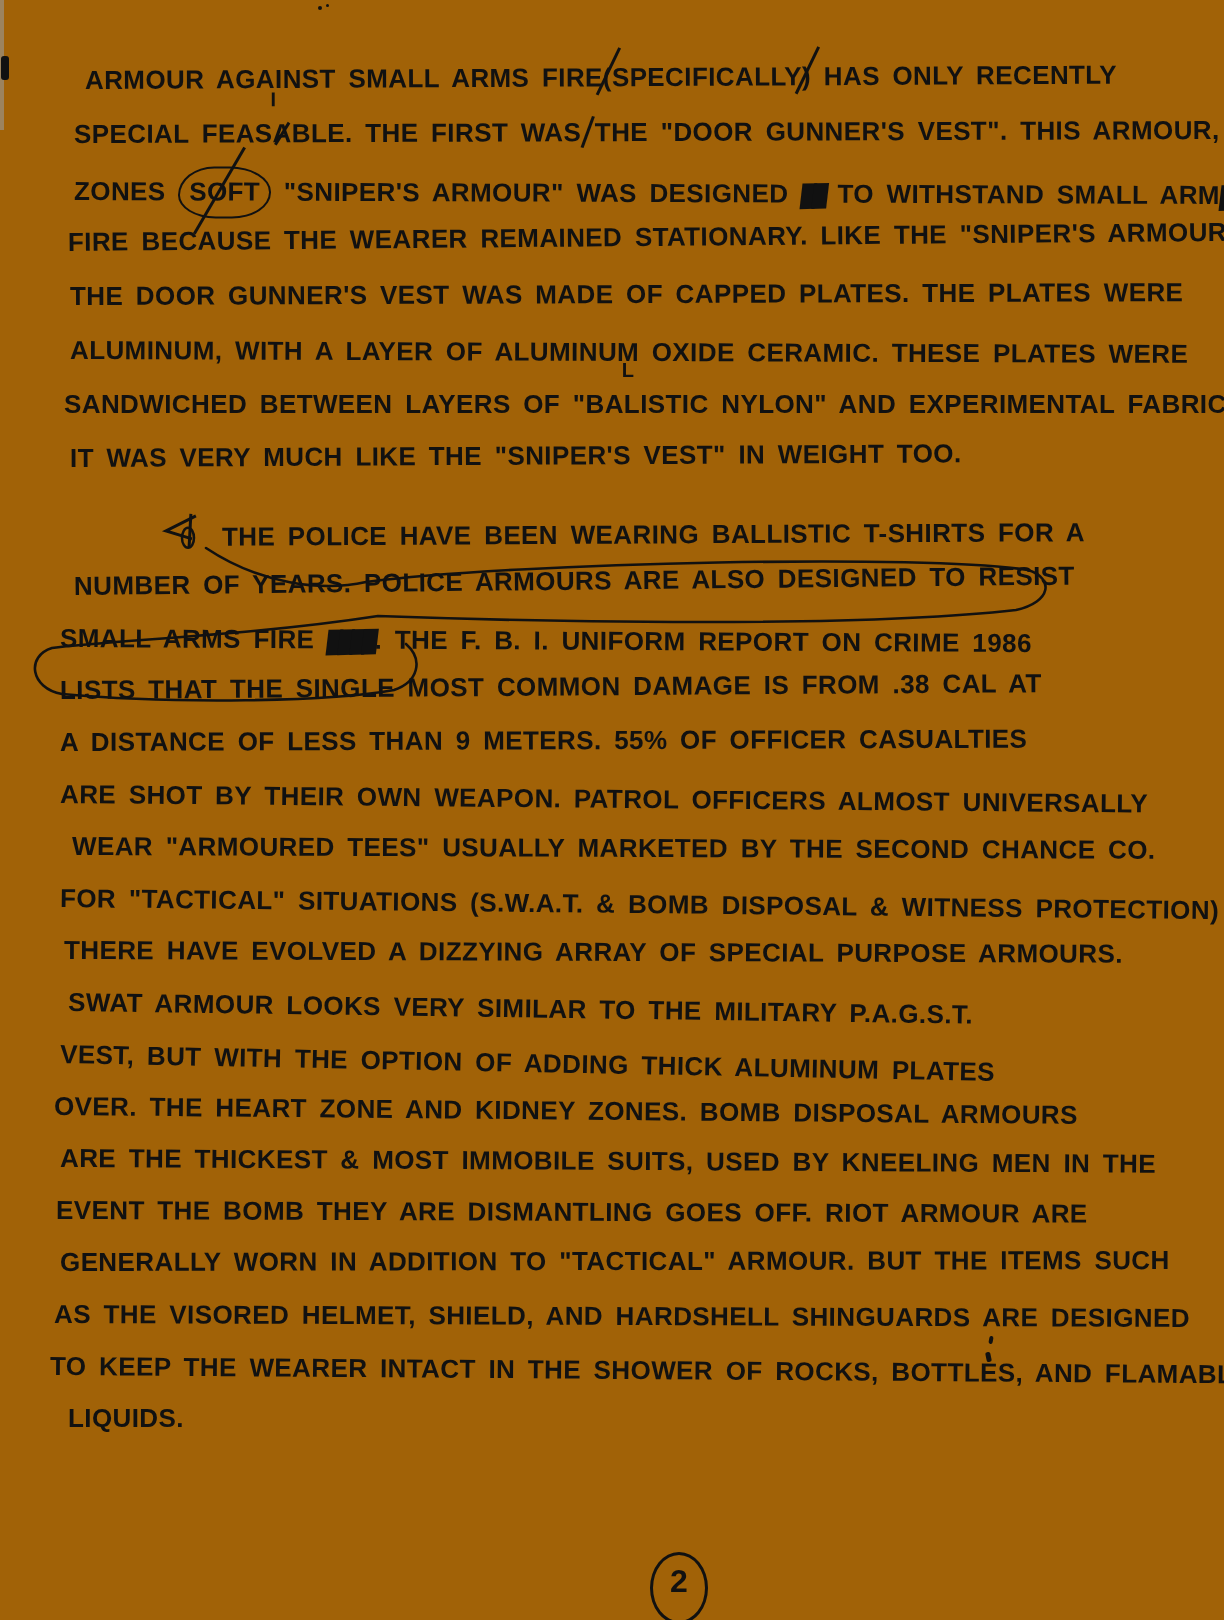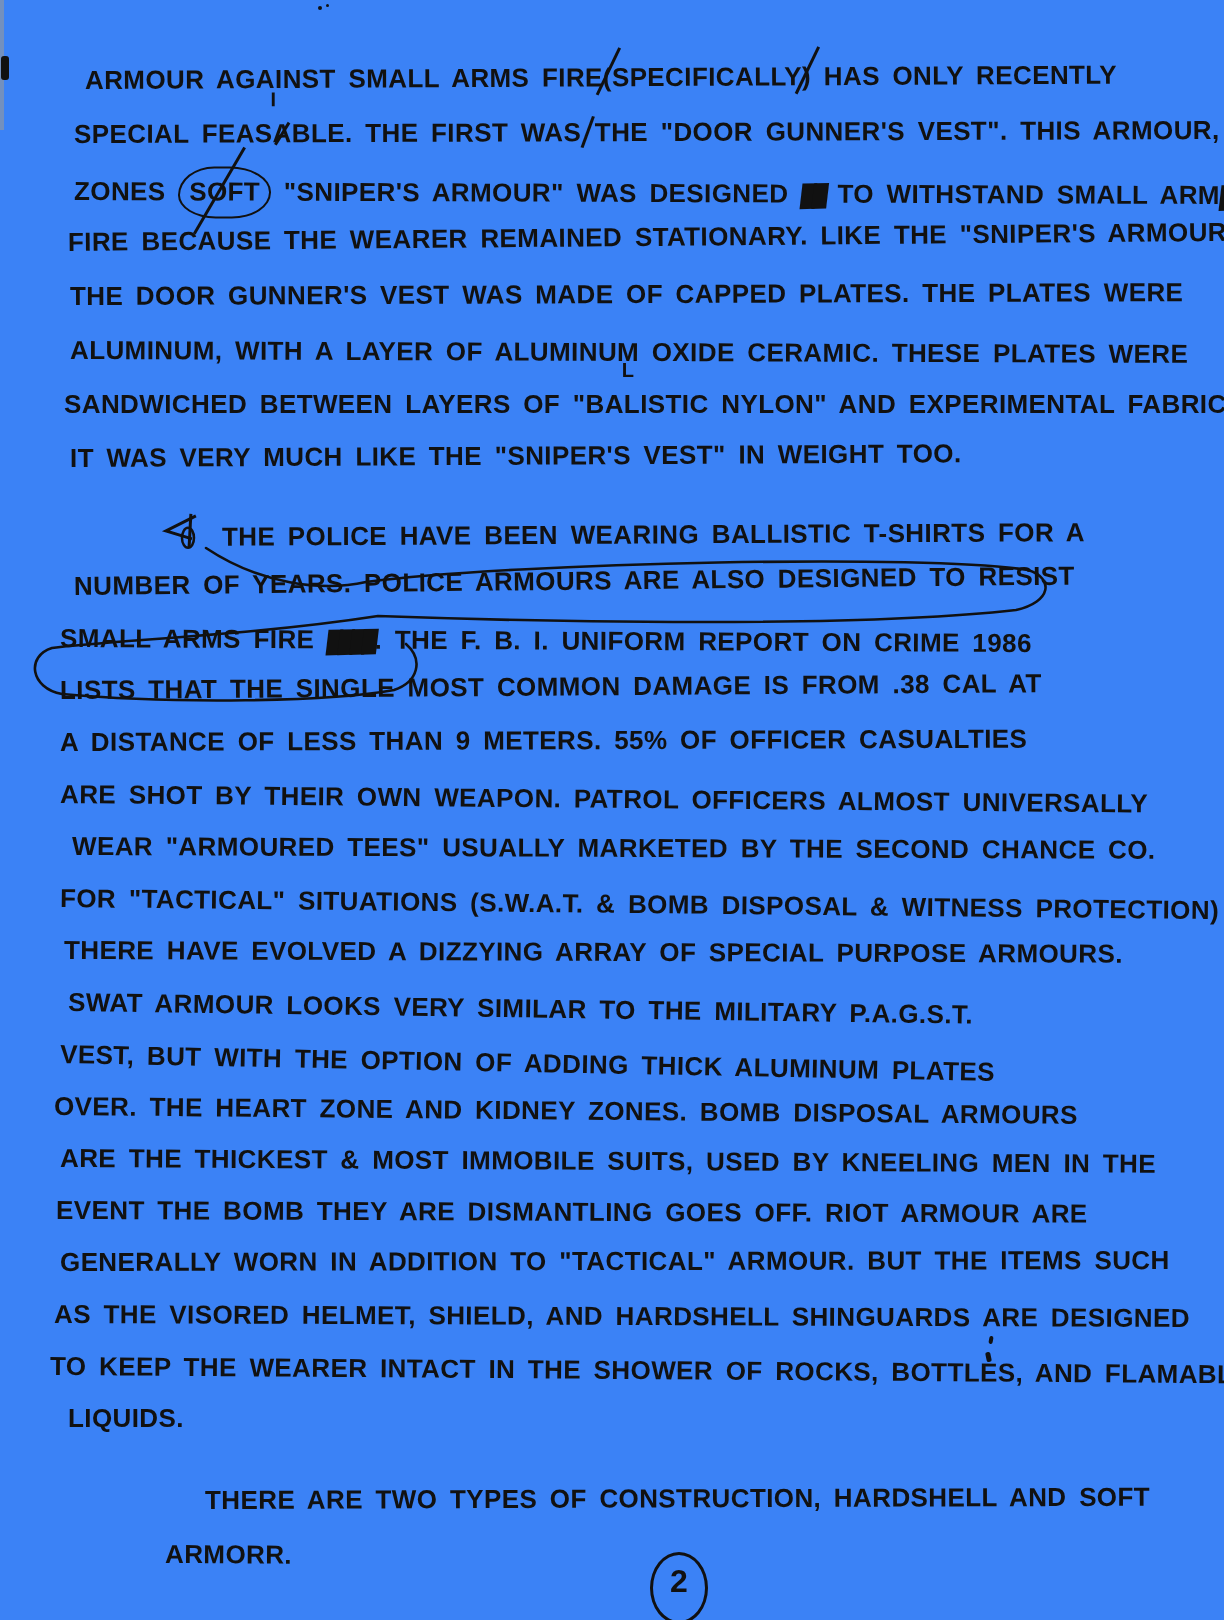--- a/index.html
+++ b/index.html
@@ -1,19 +1,19 @@
 <!DOCTYPE html>
 <html><head>
 <meta charset="utf-8">
 <style>
   html,body{margin:0;padding:0;background:#ffffff;}
   .page{
     position:relative;
     width:1224px;height:1620px;
-    background:#3b82f6;
+    background:#a16207;
     overflow:hidden;
     font-family:"Liberation Sans", sans-serif;
     font-weight:700;
     color:#111111;
   }
   .para{position:absolute;left:60px;}
   .line{
     white-space:nowrap;
     font-size:26px;
     letter-spacing:0.4px;
@@ -118,24 +118,20 @@
     <div class="line" style="transform:rotate(1.1deg);">VEST, BUT WITH THE OPTION OF ADDING THICK ALUMINUM PLATES</div>
     <div class="line" style="margin-left:-6px;transform:rotate(0.5deg);">OVER. THE HEART ZONE AND KIDNEY ZONES. BOMB DISPOSAL ARMOURS</div>
     <div class="line" style="transform:rotate(0.3deg);">ARE THE THICKEST &amp; MOST IMMOBILE SUITS, USED BY KNEELING MEN IN THE</div>
     <div class="line" style="margin-left:-4px;transform:rotate(0.2deg);">EVENT THE BOMB THEY ARE DISMANTLING GOES OFF. RIOT ARMOUR ARE</div>
     <div class="line" style="transform:rotate(-0.1deg);">GENERALLY WORN IN ADDITION TO "TACTICAL" ARMOUR. BUT THE ITEMS SUCH</div>
     <div class="line" style="margin-left:-6px;transform:rotate(0.2deg);">AS THE VISORED HELMET, SHIELD, AND HARDSHELL SHINGUARDS ARE DESIGNED</div>
     <div class="line" style="margin-left:-10px;transform:rotate(0.4deg);">TO KEEP THE WEARER INTACT IN THE SHOWER OF ROCKS, BOTTLES, AND FLAMABLE</div>
     <div class="line" style="margin-left:8px;">LIQUIDS.</div>
   </div>
 
-  <div class="para" style="top:1478px;">
-    <div class="line" style="margin-left:145px;transform:rotate(-0.2deg);">THERE ARE TWO TYPES OF CONSTRUCTION, HARDSHELL AND SOFT</div>
-    <div class="line" style="margin-left:105px;transform:rotate(0.3deg);">ARMORR.</div>
-  </div>
 
   <svg class="overlay" width="1224" height="1620" viewBox="0 0 1224 1620">
     <path d="M 206 548
              C 260 584, 322 592, 366 582
              C 520 562, 930 554, 1028 570
              C 1054 578, 1052 602, 1016 610
              C 840 630, 490 620, 378 616
              C 248 636, 112 640, 52 648
              C 26 656, 30 688, 62 694
              C 172 704, 330 702, 394 690

